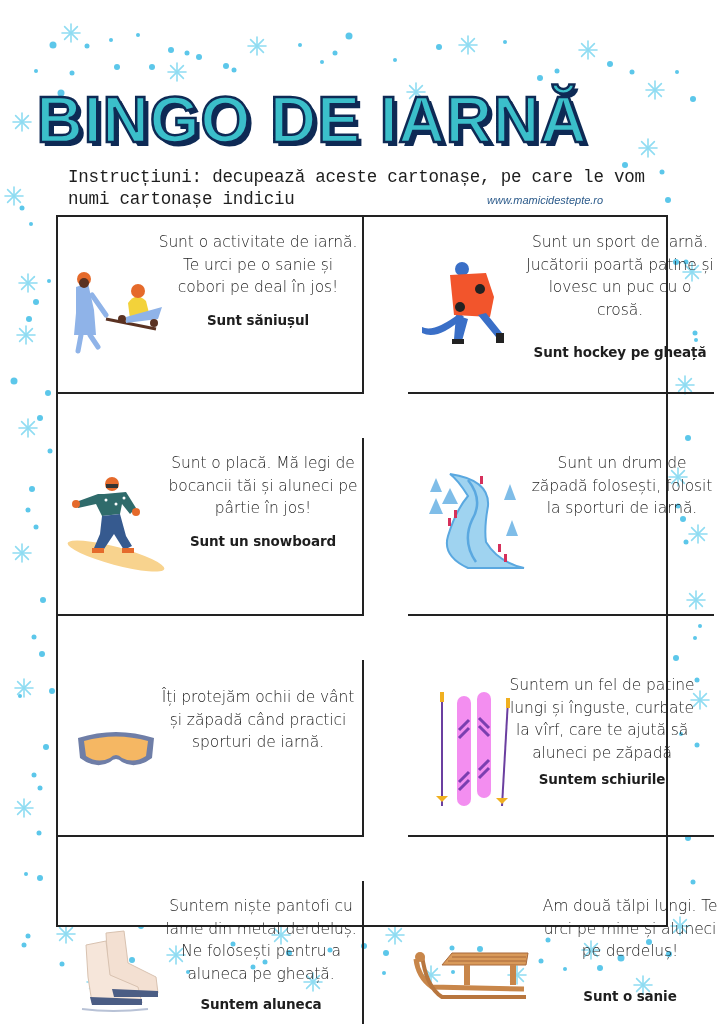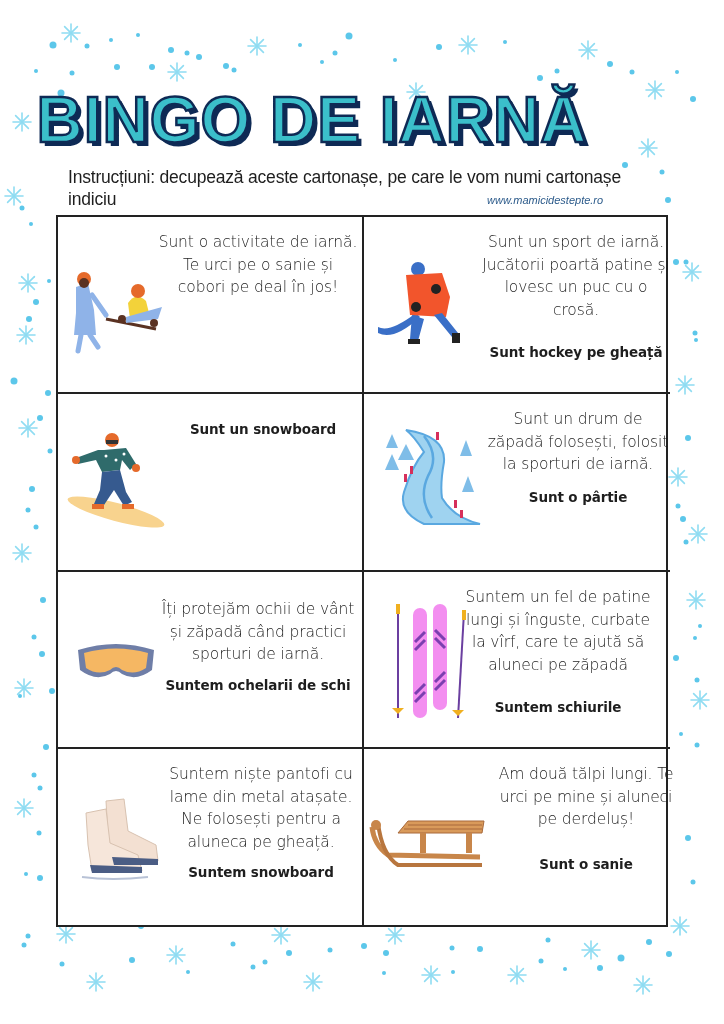--- a/index.html
+++ b/index.html
@@ -11,33 +11,34 @@
     .title {
       position: absolute; left: 0; width: 624px; top: 84px; text-align: center;
       font-family: "Liberation Sans", sans-serif; font-weight: 700; font-size: 64px;
       letter-spacing: 1px; color: #3bbfca;
       -webkit-text-stroke: 2.5px #0e2a55;
       text-shadow: 4px 4px 0 #0e2a55;
       line-height: 72px;
     }
     .instructions {
       position: absolute; left: 68px; top: 166px; width: 580px;
-      font-family: Liberation Sans, sans-serif; font-size: 17.5px; line-height: 22px;
+      font-family: Liberation Mono, monospace; font-size: 17.5px; line-height: 22px;
       color: #1e1e1e; font-weight: 300; letter-spacing: -0.2px;
     }
     .website {
       position: absolute; left: 487px; top: 194px;
       font-family: Liberation Sans, sans-serif; font-style: italic; font-size: 11px;
       color: #2b5a8a;
     }
     .grid {
       position: absolute; left: 56px; top: 215px; width: 612px; height: 712px;
       border: 2px solid #222; box-sizing: border-box;
       display: grid; grid-template-columns: 306px 306px; grid-template-rows: 177px 178px 177px 178px;
       background: #fff;
+      gap: 44px;
     }
     .card { position: relative; box-sizing: border-box; border-right: 2px solid #222; border-bottom: 2px solid #222; }
     .card:nth-child(2n) { border-right: none; padding-left: 8px; }
     .card:nth-last-child(-n+2) { border-bottom: none; }
     .card-illus { position: absolute; }
     .card-text {
       position: absolute; text-align: center;
       font-size: 15.5px; line-height: 22.5px; color: #1e1e1e; letter-spacing: -0.1px;
     }
     .card-desc { font-weight: 300; }
@@ -202,20 +203,21 @@
       <path d="M15 80 L12 96 M24 80 L32 92" stroke="#8fb3e8" stroke-width="5" stroke-linecap="round"></path>
       <path d="M40 64 L90 74" stroke="#5a3222" stroke-width="3"></path>
       <path d="M62 48 Q70 36 80 46 L84 62 L64 64 Z" fill="#f3d23a"></path>
       <circle cx="72" cy="36" r="7" fill="#e56a2b"></circle>
       <path d="M60 62 L96 52 L92 64 L60 68 Z" fill="#8fb3e8"></path>
       <circle cx="56" cy="64" r="4" fill="#5a3222"></circle>
         <circle cx="88" cy="68" r="4" fill="#5a3222"></circle>
     </svg>
     <div class="card-text" style="left:100px;top:14px;width:200px">
       <div class="card-desc">Sunt o activitate de iarnă. Te urci pe o sanie și cobori pe deal în jos!</div>
+      <div class="card-answer">Sunt săniușul</div>
     </div>
   </div>
 
   <div class="card">
     <svg class="card-illus" style="left:12px;top:44px" width="110" height="90" viewBox="0 0 110 90">
       <path d="M2 66 Q14 72 40 52 L44 56 Q18 80 2 72 Z" fill="#3a6fc7"></path>
       <circle cx="42" cy="8" r="7" fill="#3a6fc7"></circle>
       <path d="M30 14 L66 12 L74 36 L70 56 L34 54 Z" fill="#f2552c"></path>
       <path d="M36 54 L34 78 L42 80 L48 58 Z M58 54 L76 76 L82 72 L66 52 Z" fill="#3a6fc7"></path>
       <rect x="32" y="78" width="12" height="5" fill="#222"></rect>
@@ -238,20 +240,21 @@
       <circle cx="40" cy="26" r="1.5" fill="#fff"></circle>
         <circle cx="50" cy="30" r="1.5" fill="#fff"></circle>
         <circle cx="58" cy="24" r="1.5" fill="#fff"></circle>
       <path d="M36 42 L54 40 L60 62 L66 72 L58 76 L48 60 L44 66 L36 78 L28 74 L34 60 Z" fill="#365a8f"></path>
       <circle cx="10" cy="30" r="4" fill="#e56a2b"></circle>
         <circle cx="70" cy="38" r="4" fill="#e56a2b"></circle>
       <rect x="26" y="74" width="12" height="5" fill="#e56a2b"></rect>
         <rect x="56" y="74" width="12" height="5" fill="#e56a2b"></rect>
     </svg>
     <div class="card-text" style="left:110px;top:14px;width:190px">
+      <div class="card-desc">Sunt o placă. Mă legi de bocancii tăi și aluneci pe pârtie în jos!</div>
       <div class="card-answer">Sunt un snowboard</div>
     </div>
   </div>
 
   <div class="card">
     <svg class="card-illus" style="left:20px;top:32px" width="100" height="105" viewBox="0 0 100 105">
       <path d="M22 4 Q62 10 60 36 Q56 58 58 72 Q70 92 96 98 L40 98 Q14 86 20 66 Q28 40 40 26 Q30 10 22 4 Z" fill="#9fd3f0" stroke="#5aa8e0" stroke-width="2"></path>
       <path d="M40 10 Q56 30 44 50 Q34 72 48 92" stroke="#5aa8e0" stroke-width="2.5" fill="none"></path>
       <g fill="#7fbde8">
         <path d="M8 8 L14 22 L2 22 Z"></path>
@@ -263,65 +266,63 @@
       <g fill="#d6305b">
           <rect x="26" y="40" width="3" height="8"></rect>
           <rect x="20" y="48" width="3" height="8"></rect>
           <rect x="70" y="74" width="3" height="8"></rect>
           <rect x="76" y="84" width="3" height="8"></rect>
           <rect x="52" y="6" width="3" height="8"></rect>
         </g>
     </svg>
     <div class="card-text" style="left:122px;top:14px;width:184px">
       <div class="card-desc">Sunt un drum de zăpadă folosești, folosit la sporturi de iarnă.</div>
-      <div class="card-answer">Sunt o pârtie</div>
     </div>
   </div>
 
   <div class="card">
     <svg class="card-illus" style="left:16px;top:68px" width="84" height="44" viewBox="0 0 84 44">
       <path d="M4 10 Q42 -2 80 10 L78 30 Q62 42 48 34 Q42 28 36 34 Q22 42 6 30 Z" fill="#6f7ea7"></path>
       <path d="M10 13 Q42 4 74 13 L72 28 Q60 36 48 30 Q42 24 36 30 Q24 36 12 28 Z" fill="#f5b763"></path>
     </svg>
     <div class="card-text" style="left:100px;top:26px;width:200px">
       <div class="card-desc">Îți protejăm ochii de vânt și zăpadă când practici sporturi de iarnă.</div>
-      <div class="card-answer" style="margin-top:8px">Suntem ochelarii de schi</div>
     </div>
   </div>
 
   <div class="card">
     <svg class="card-illus" style="left:28px;top:30px" width="80" height="122" viewBox="0 0 80 122">
       <line x1="6" y1="4" x2="6" y2="116" stroke="#6b3fa0" stroke-width="2"></line>
       <line x1="72" y1="10" x2="66" y2="116" stroke="#6b3fa0" stroke-width="2"></line>
       <rect x="4" y="2" width="4" height="10" fill="#f0b020"></rect>
         <rect x="70" y="8" width="4" height="10" fill="#f0b020"></rect>
       <path d="M0 106 L12 106 L6 112 Z" fill="#f0b020"></path>
         <path d="M60 108 L72 108 L66 114 Z" fill="#f0b020"></path>
       <rect x="21" y="6" width="14" height="110" rx="7" fill="#f38ef0"></rect>
       <rect x="41" y="2" width="14" height="106" rx="7" fill="#f38ef0"></rect>
       <path d="M23 40 L33 30 M23 48 L33 38 M23 92 L33 82 M23 100 L33 90" stroke="#7b3fb0" stroke-width="3"></path>
       <path d="M43 28 L53 38 M43 36 L53 46 M43 80 L53 70 M43 88 L53 78" stroke="#7b3fb0" stroke-width="3"></path>
     </svg>
     <div class="card-text" style="left:100px;top:14px;width:188px">
       <div class="card-desc">Suntem un fel de patine lungi și înguste, curbate la vîrf,  care te ajută să aluneci pe zăpadă</div>
-      <div class="card-answer" style="margin-top:20px">Suntem schiurile</div>
+      <div class="card-answer" style="margin-top:4px">Suntem schiurile</div>
     </div>
   </div>
 
   <div class="card">
     <svg class="card-illus" style="left:14px;top:46px" width="90" height="86" viewBox="0 0 90 86">
       <path d="M34 6 L52 4 L56 36 L84 50 L86 66 L40 66 L36 40 Z" fill="#f3e0d2" stroke="#d8c2b0"></path>
       <path d="M14 18 L34 14 L38 48 L66 60 L70 76 L20 76 L16 50 Z" fill="#f6e6da" stroke="#d8c2b0"></path>
       <path d="M18 70 L70 72 L70 78 L20 78 Z" fill="#4b5d84"></path>
       <path d="M40 62 L86 64 L86 70 L42 70 Z" fill="#4b5d84"></path>
       <path d="M10 82 Q40 86 76 82" stroke="#b8c2d6" stroke-width="2" fill="none"></path>
     </svg>
     <div class="card-text" style="left:105px;top:14px;width:196px">
-      <div class="card-desc">Suntem niște pantofi cu lame din metal atașate. Ne folosești pentru a aluneca pe gheață.</div>
-      <div class="card-answer" style="margin-top:8px">Suntem snowboard</div>
+      <div class="card-desc">Suntem niște pantofi cu lame din metal derdeluș. Ne folosești pentru a aluneca pe gheață.</div>
+      <div class="card-answer" style="margin-top:8px">Suntem aluneca</div>
     </div>
   </div>
 
   <div class="card">
     <svg class="card-illus" style="left:4px;top:66px" width="118" height="56" viewBox="0 0 118 56">
       <path d="M40 6 L116 6 L114 18 L30 18 Z" fill="#d99a5a" stroke="#a8683a"></path>
       <line x1="40" y1="10" x2="114" y2="10" stroke="#a8683a"></line>
         <line x1="36" y1="14" x2="114" y2="14" stroke="#a8683a"></line>
       <rect x="52" y="18" width="6" height="20" fill="#c8864a"></rect>
         <rect x="98" y="18" width="6" height="20" fill="#c8864a"></rect>

